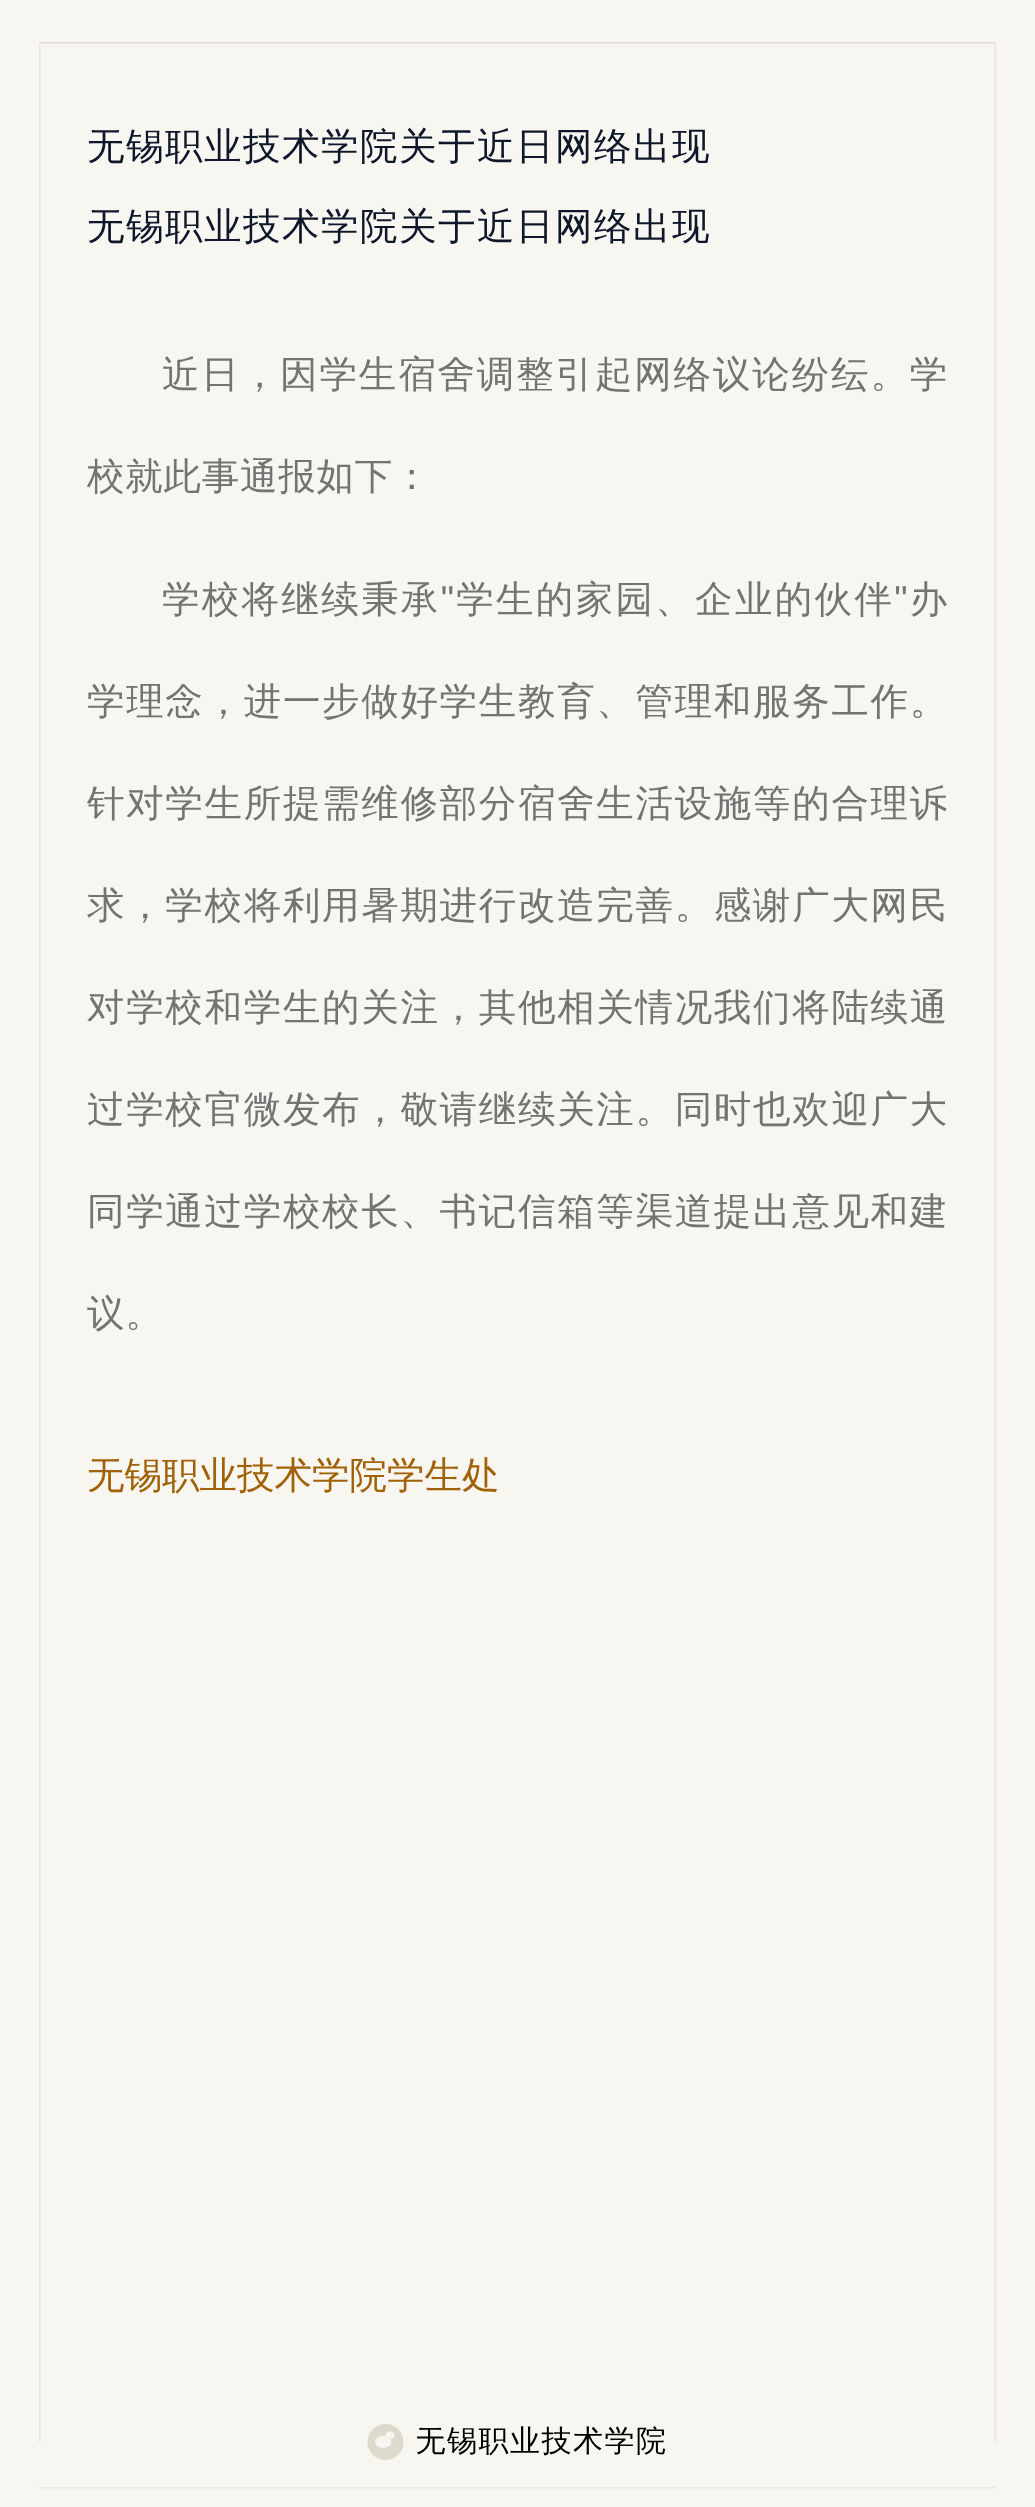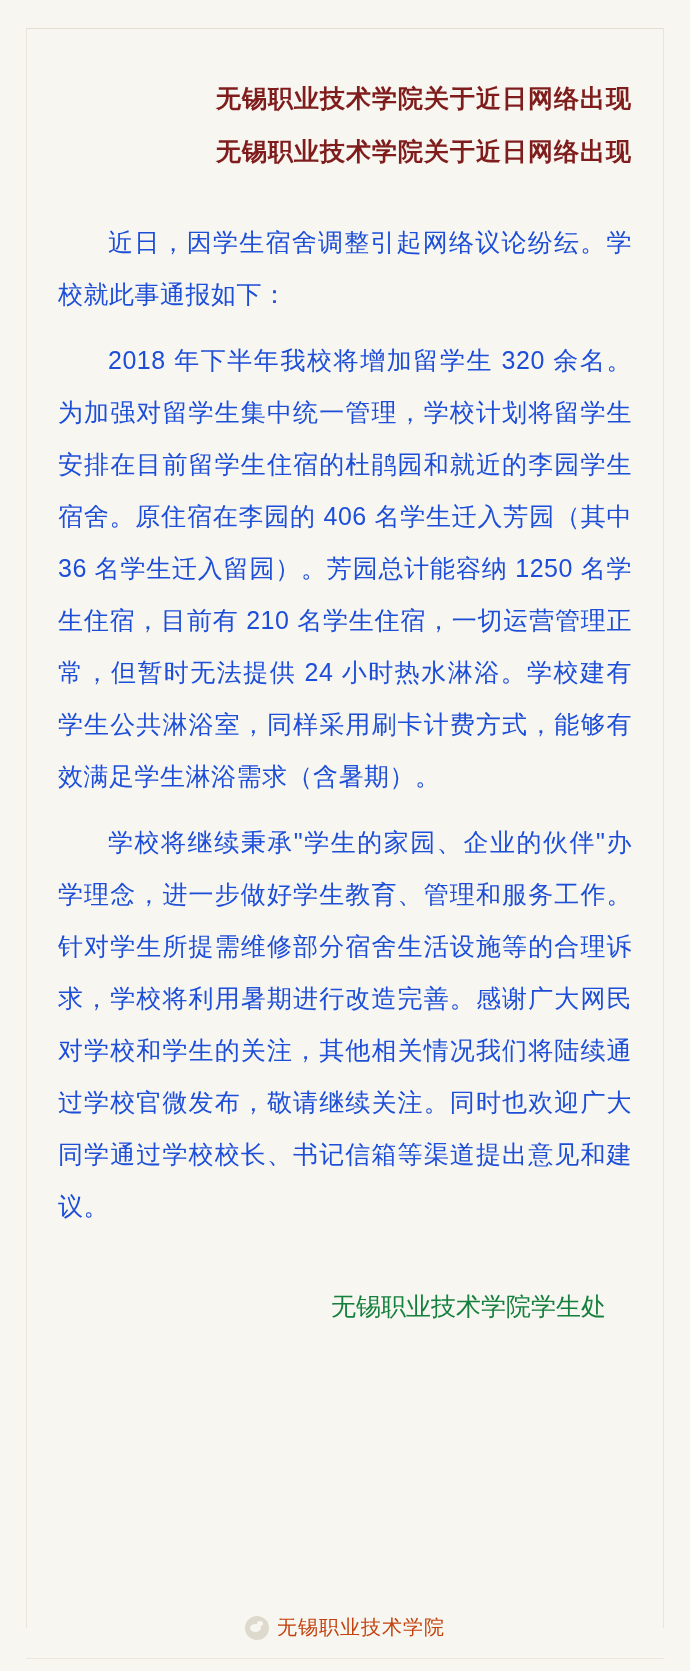--- a/index.html
+++ b/index.html
@@ -56,72 +56,71 @@
   }
   .content {
     position: absolute;
     top: 0;
     left: 0;
     right: 0;
     padding: 72px 58px 0 58px;
     box-sizing: border-box;
   }
   .title {
-    text-align: right;
-    color: #7f1d1d;
+    text-align: left;
+    color: #0f172a;
     font-size: 25px;
     line-height: 53px;
     letter-spacing: 1px;
-    font-weight: bold;
+    font-weight: normal;
     margin: 0;
   }
   .title-line {
     display: block;
   }
   .body {
     margin-top: 38px;
-    color: #1d4ed8;
+    color: #737373;
     font-size: 25px;
-    line-height: 52px;
+    line-height: 68px;
     letter-spacing: 0.5px;
   }
   .para {
     margin: 0 0 14px 0;
     text-indent: 50px;
     text-align: justify;
     text-justify: inter-ideograph;
   }
   .para:last-child {
     margin-bottom: 0;
   }
   .signature {
     margin-top: 48px;
-    color: #15803d;
+    color: #a16207;
     font-size: 25px;
     line-height: 52px;
-    text-align: right;
     padding-right: 26px;
   }
   .sign-line {
     display: block;
   }
   .sign-date {
     display: block;
     padding-right: 6px;
   }
   .watermark {
     position: absolute;
     left: 0;
     right: 0;
     bottom: 30px;
     display: flex;
     align-items: center;
     justify-content: center;
     gap: 8px;
-    color: #c2410c;
+    color: #000000;
     font-size: 20px;
     letter-spacing: 1px;
   }
   .weibo-icon {
     width: 24px;
     height: 24px;
     border-radius: 50%;
     background: #ded9cd;
     position: relative;
     flex: none;
@@ -159,21 +158,20 @@
 
   <div class="content">
 
     <h1 class="title">
       <span class="title-line">无锡职业技术学院关于近日网络出现</span>
       <span class="title-line">无锡职业技术学院关于近日网络出现</span>
     </h1>
 
     <div class="body">
       <p class="para">近日，因学生宿舍调整引起网络议论纷纭。学校就此事通报如下：</p>
-      <p class="para">2018 年下半年我校将增加留学生 320 余名。为加强对留学生集中统一管理，学校计划将留学生安排在目前留学生住宿的杜鹃园和就近的李园学生宿舍。原住宿在李园的 406 名学生迁入芳园（其中 36 名学生迁入留园）。芳园总计能容纳 1250 名学生住宿，目前有 210 名学生住宿，一切运营管理正常，但暂时无法提供 24 小时热水淋浴。学校建有学生公共淋浴室，同样采用刷卡计费方式，能够有效满足学生淋浴需求（含暑期）。</p>
       <p class="para">学校将继续秉承"学生的家园、企业的伙伴"办学理念，进一步做好学生教育、管理和服务工作。针对学生所提需维修部分宿舍生活设施等的合理诉求，学校将利用暑期进行改造完善。感谢广大网民对学校和学生的关注，其他相关情况我们将陆续通过学校官微发布，敬请继续关注。同时也欢迎广大同学通过学校校长、书记信箱等渠道提出意见和建议。</p>
     </div>
 
     <div class="signature">
       <span class="sign-line">无锡职业技术学院学生处</span>
     </div>
 
   </div>
 
   <div class="watermark">

